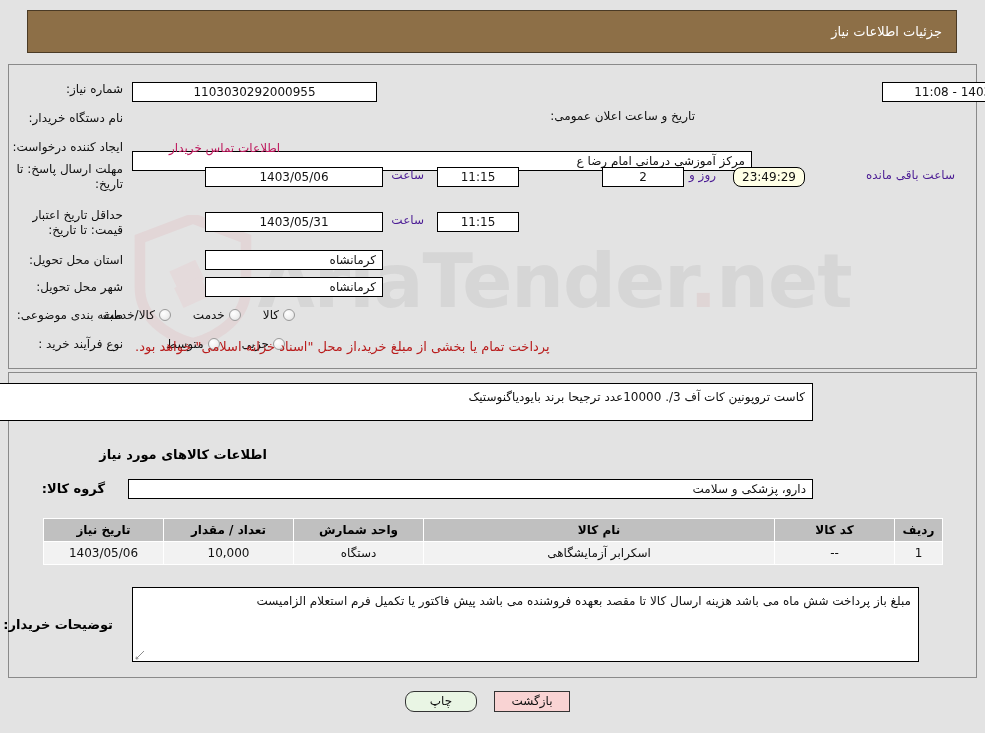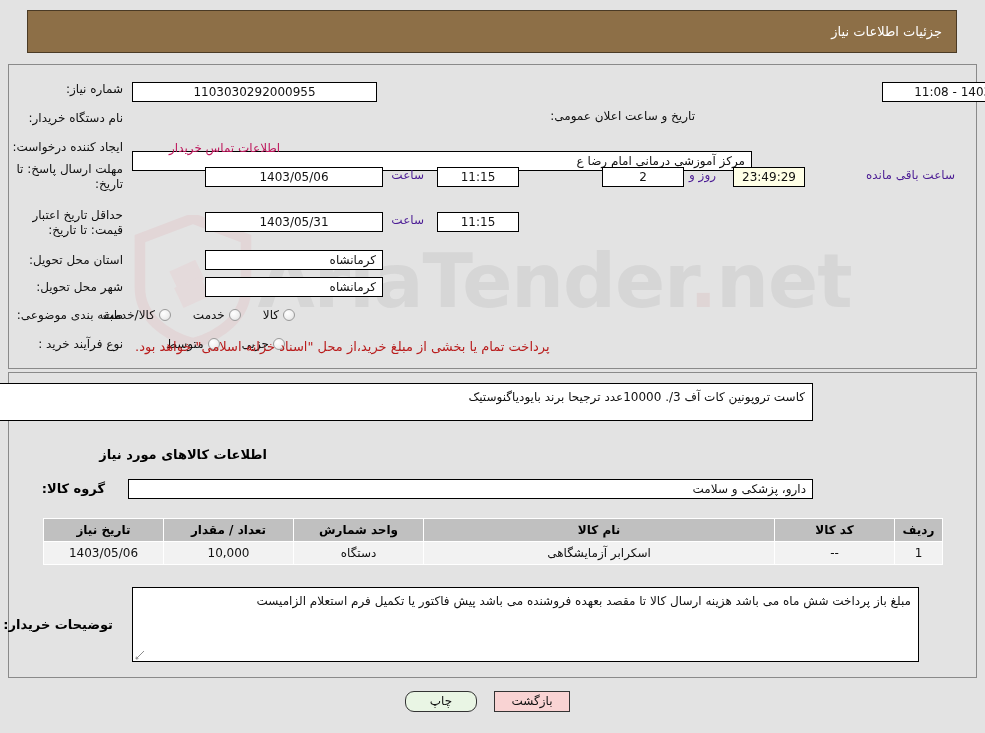--- a/index.html
+++ b/index.html
@@ -95,21 +95,21 @@
     height: 20px;
     line-height: 18px;
     font-size: 12px;
     padding: 0 6px;
     text-align: center;
     color: #111;
     overflow: hidden;
     white-space: nowrap;
   }
   .fbox.rtl-text { text-align: right; direction: rtl; }
-  .fbox.cream { background: #ffffe6; }
+  .fbox.cream { background: #ffffe6; border-radius: 8px; }
   .inline-lbl { font-size: 12px; padding: 0 6px; color: #4c1d95; }
   .link-blue {
     color: #be185d;
     font-size: 12px;
     padding: 0 8px;
     cursor: pointer;
   }
 
   
   .radio-group { display: flex; align-items: center; gap: 4px; }

